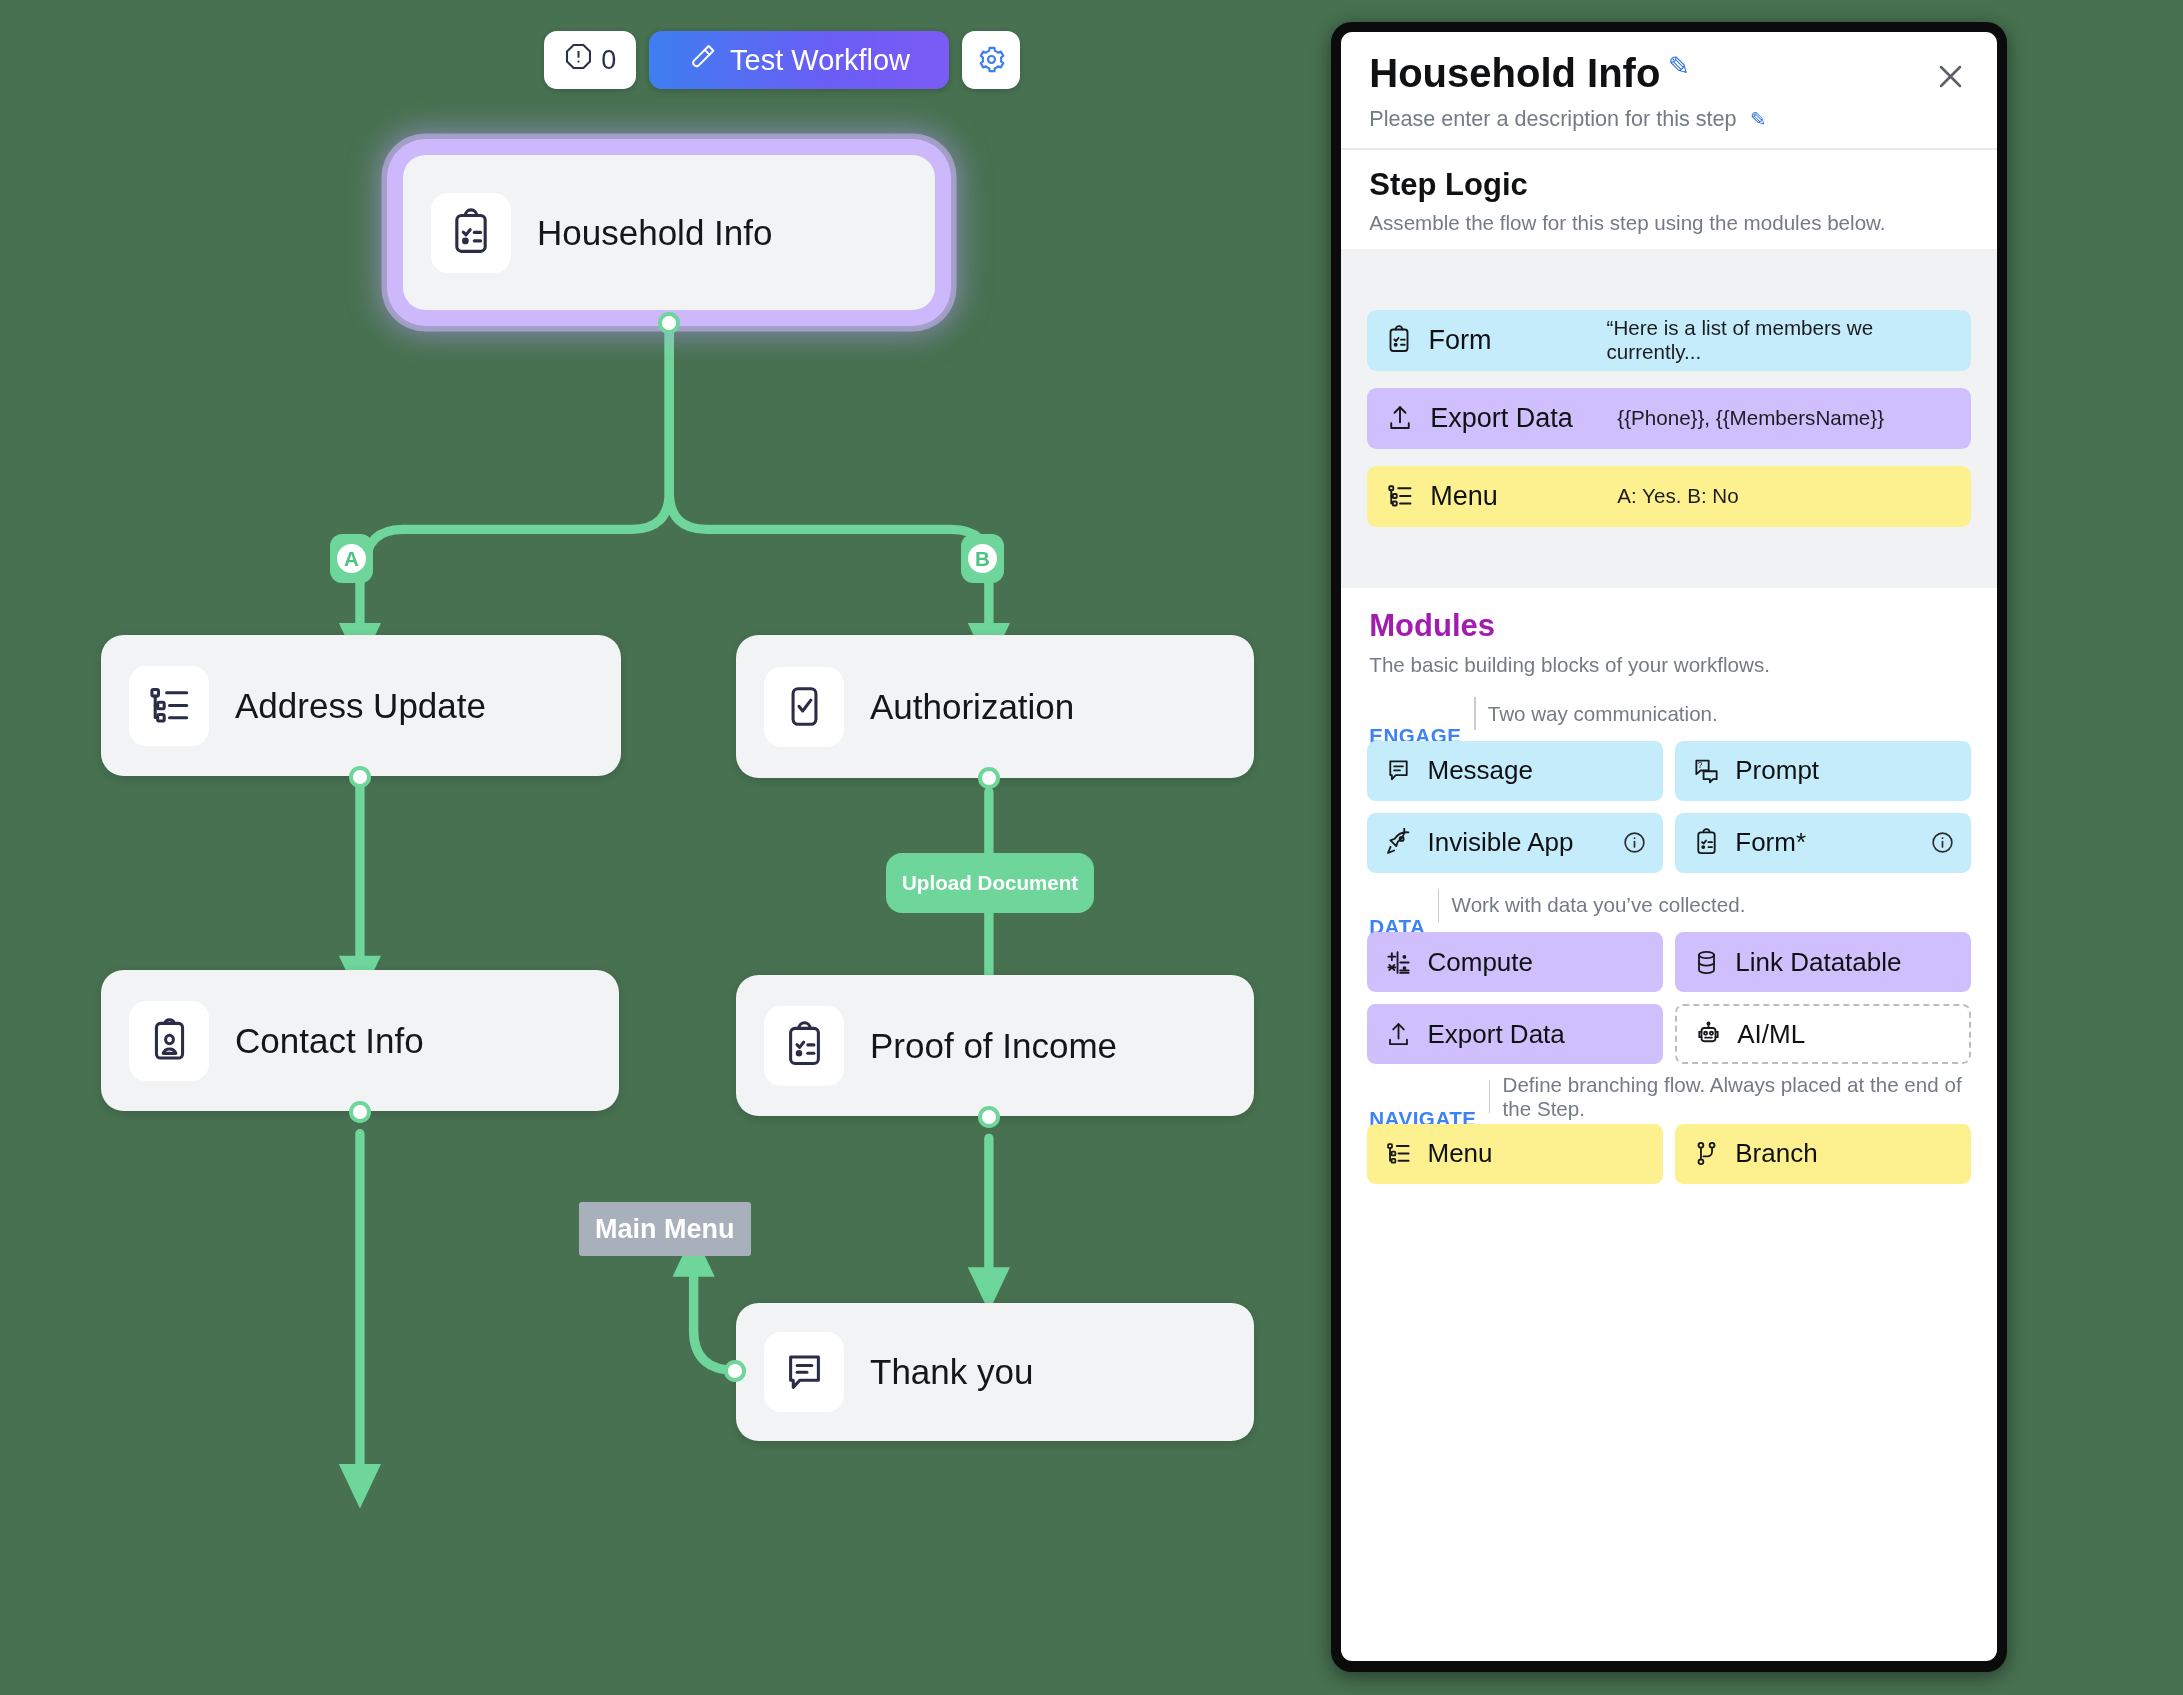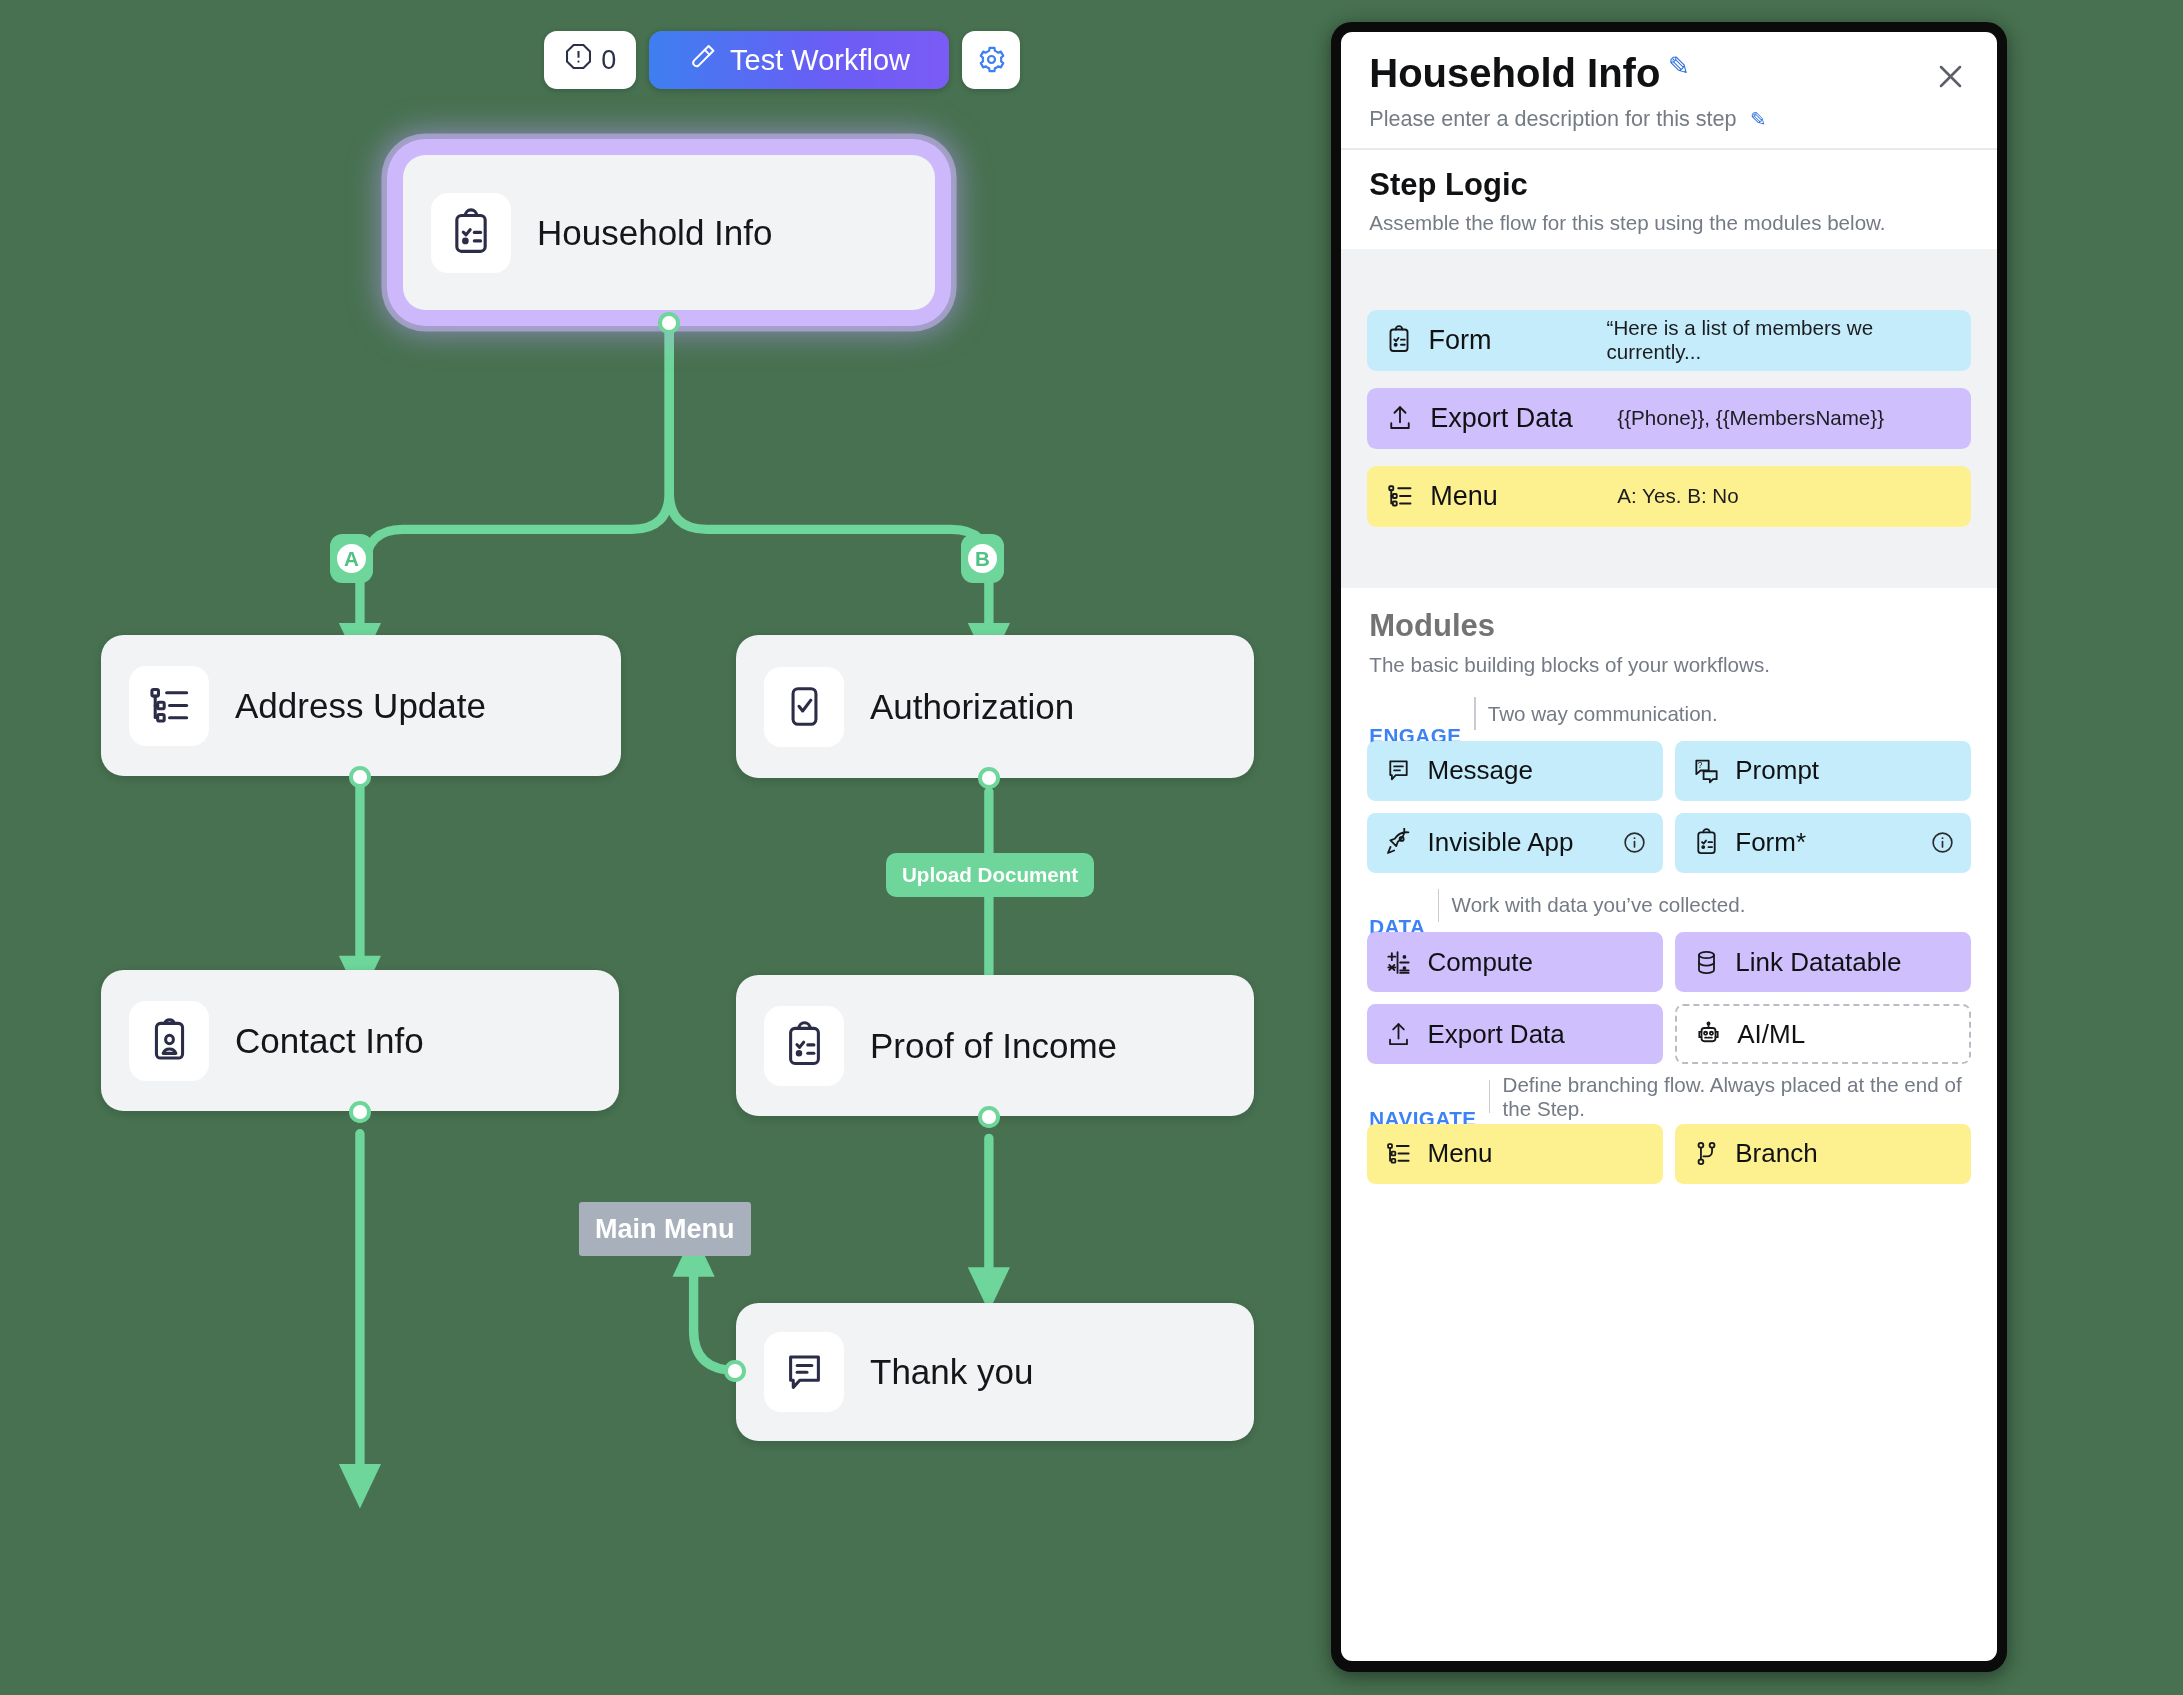--- a/index.html
+++ b/index.html
@@ -68,22 +68,22 @@
     background: #ffffff;
     color: #4ec183;
     font-size: 20.6px; font-weight: 700;
     display: flex; align-items: center; justify-content: center;
     font-family: "Liberation Sans", sans-serif;
   }
 
   
   .edgepill {
     position: absolute;
-    height: 44px;
-    border-radius: 10px;
+    height: 60px;
+    border-radius: 16px;
     display: flex; align-items: center; justify-content: center;
     padding: 0 16px;
     color: #ffffff;
     font-size: 20.6px;
     font-weight: 700;
     z-index: 5;
     white-space: nowrap;
   }
   .edgepill.green { background: #6ed69a; }
   .edgepill.grey  { background: #a7b0bb; font-size: 27px; height: 54px; border-radius: 3px;}
@@ -162,21 +162,21 @@
     padding: 0 15px;
   }
   .logic-card .lc-icon { width: 35px; display:flex; align-items:center; justify-content:center; color:#17181b; }
   .logic-card .lc-name { margin-left: 13px; font-size: 27px; color: #101113; width: 187px; }
   .logic-card .lc-val  { font-size: 20.6px; color: #1c1d21; }
   .lc-blue   { background: #c5ecfb; }
   .lc-purple { background: #cfbffc; }
   .lc-yellow { background: #fdf08f; }
 
   #modules-head { padding: 20.6px 28px 4.7px 28px; }
-  #modules-title { font-size: 31px; font-weight: 700; color: #737373; }
+  #modules-title { font-size: 31px; font-weight: 700; color: #a21caf; }
   #modules-sub { margin-top: 8.4px; font-size: 20.6px; color: #757b85; }
 
   #modules-body { padding: 0 26px 19px 26px; }
   .group-head { display: flex; align-items: center; margin: 16px 0 10.3px 1.9px; height: 33px; }
   .group-key { font-size: 20.6px; font-weight: 700; color: #3b82f6; letter-spacing: 0.5px; margin-top: 44px; }
   .group-div { width: 1.9px; height: 33px; background: #c8ccd2; margin: 0 12.2px; }
   .group-desc { font-size: 20.6px; color: #757b85; }
 
   .mod-grid { display: grid; grid-template-columns: 1fr 1fr; gap: 12.2px; }
   .mod-card {

